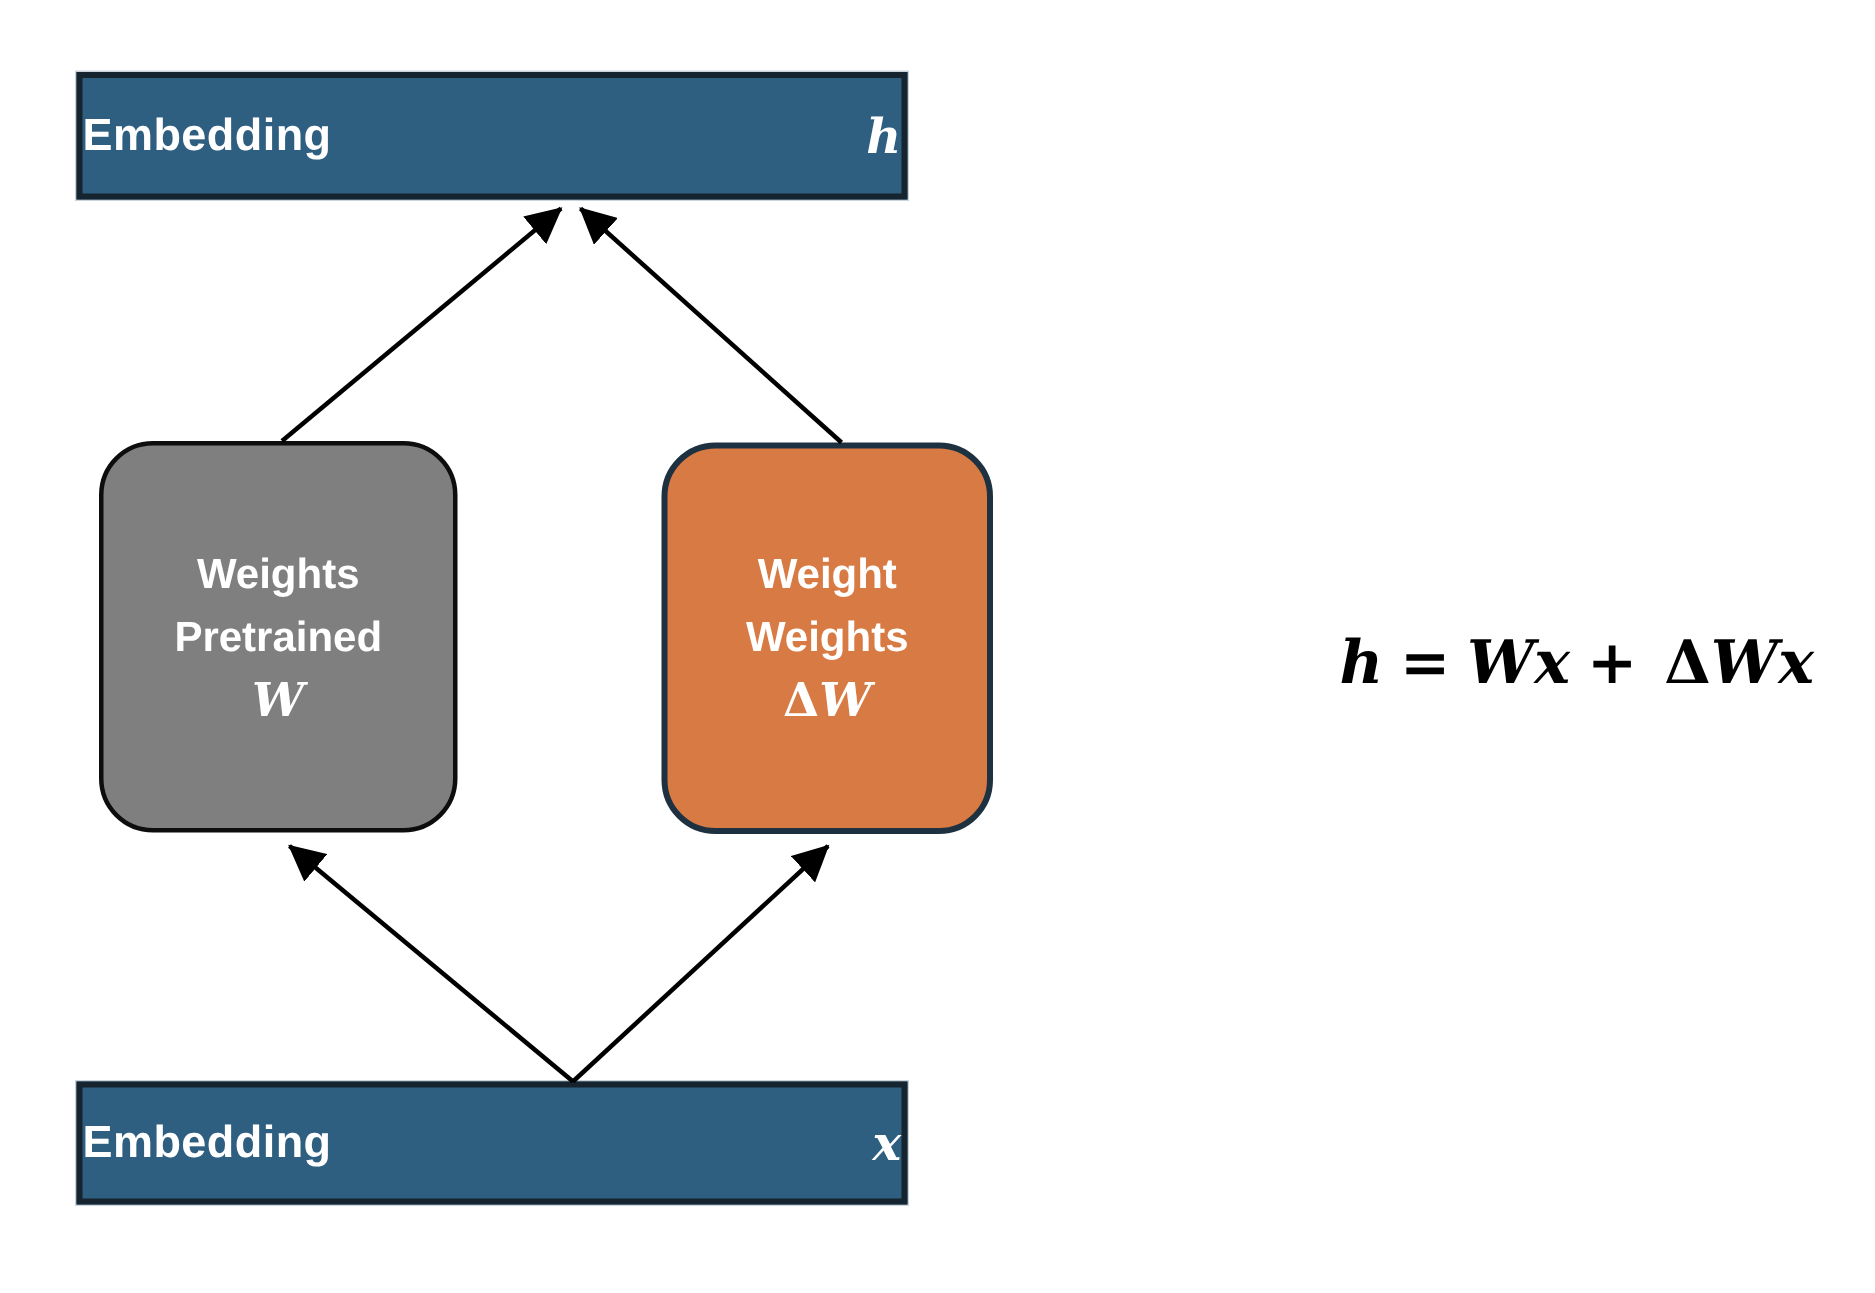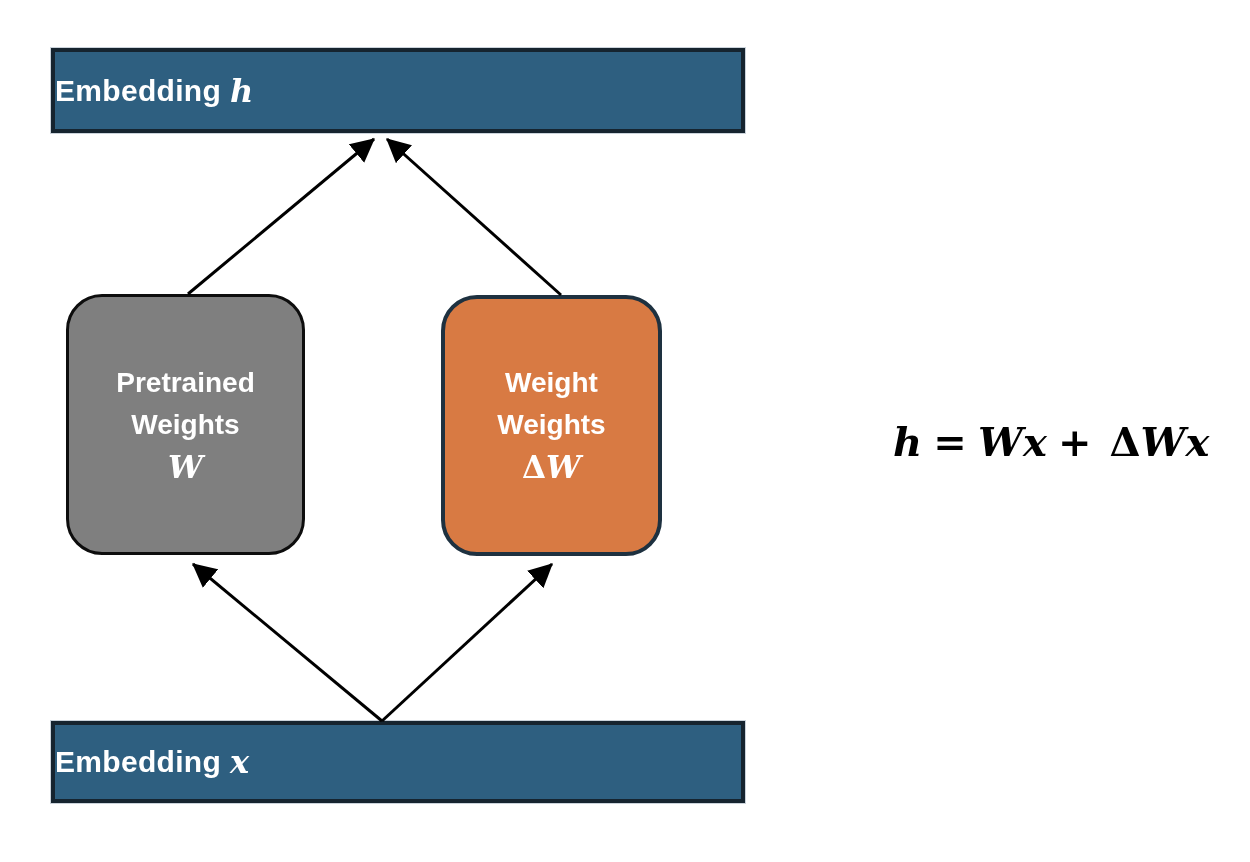--- a/index.html
+++ b/index.html
@@ -11,28 +11,28 @@
     position: relative;
     width: 1250px;
     height: 862px;
     background: #ffffff;
     overflow: hidden;
     font-family: "Liberation Sans", sans-serif;
   }
   .bar {
     position: absolute;
     left: 51px;
-    width: 694px;
+    width: 554px;
     box-sizing: border-box;
     background: var(--bar-fill, #2E5F80);
     border: 4px solid var(--bar-border, #16242F);
     box-shadow: 0 0 0 1px rgba(160,175,190,0.55);
     display: flex;
     align-items: center;
-    justify-content: flex-start;
+    justify-content: space-between;
     color: var(--text-on-fill, #FFFFFF);
     font-size: 30px;
     font-weight: 600;
     letter-spacing: 0.3px;
   }
   .bar-top { top: 48px; height: 85px; }
   .bar-bottom { top: 721px; height: 82px; }
   .mathvar {
     font-family: "DejaVu Serif", serif;
     font-style: italic;
@@ -109,22 +109,22 @@
 <body>
 
 <div class="canvas">
 
   <div class="bar bar-top">
     <span>Embedding</span>
     <span class="mathvar">h</span>
   </div>
 
   <div class="node node-gray">
+    <span>Weights</span>
     <span>Pretrained</span>
-    <span>Weights</span>
     <span class="mathvar">W</span>
   </div>
 
   <div class="node node-orange">
     <span>Weight</span>
     <span>Weights</span>
     <span><span class="mathvar delta">Δ</span><span class="mathvar">W</span></span>
   </div>
 
   <div class="bar bar-bottom">

